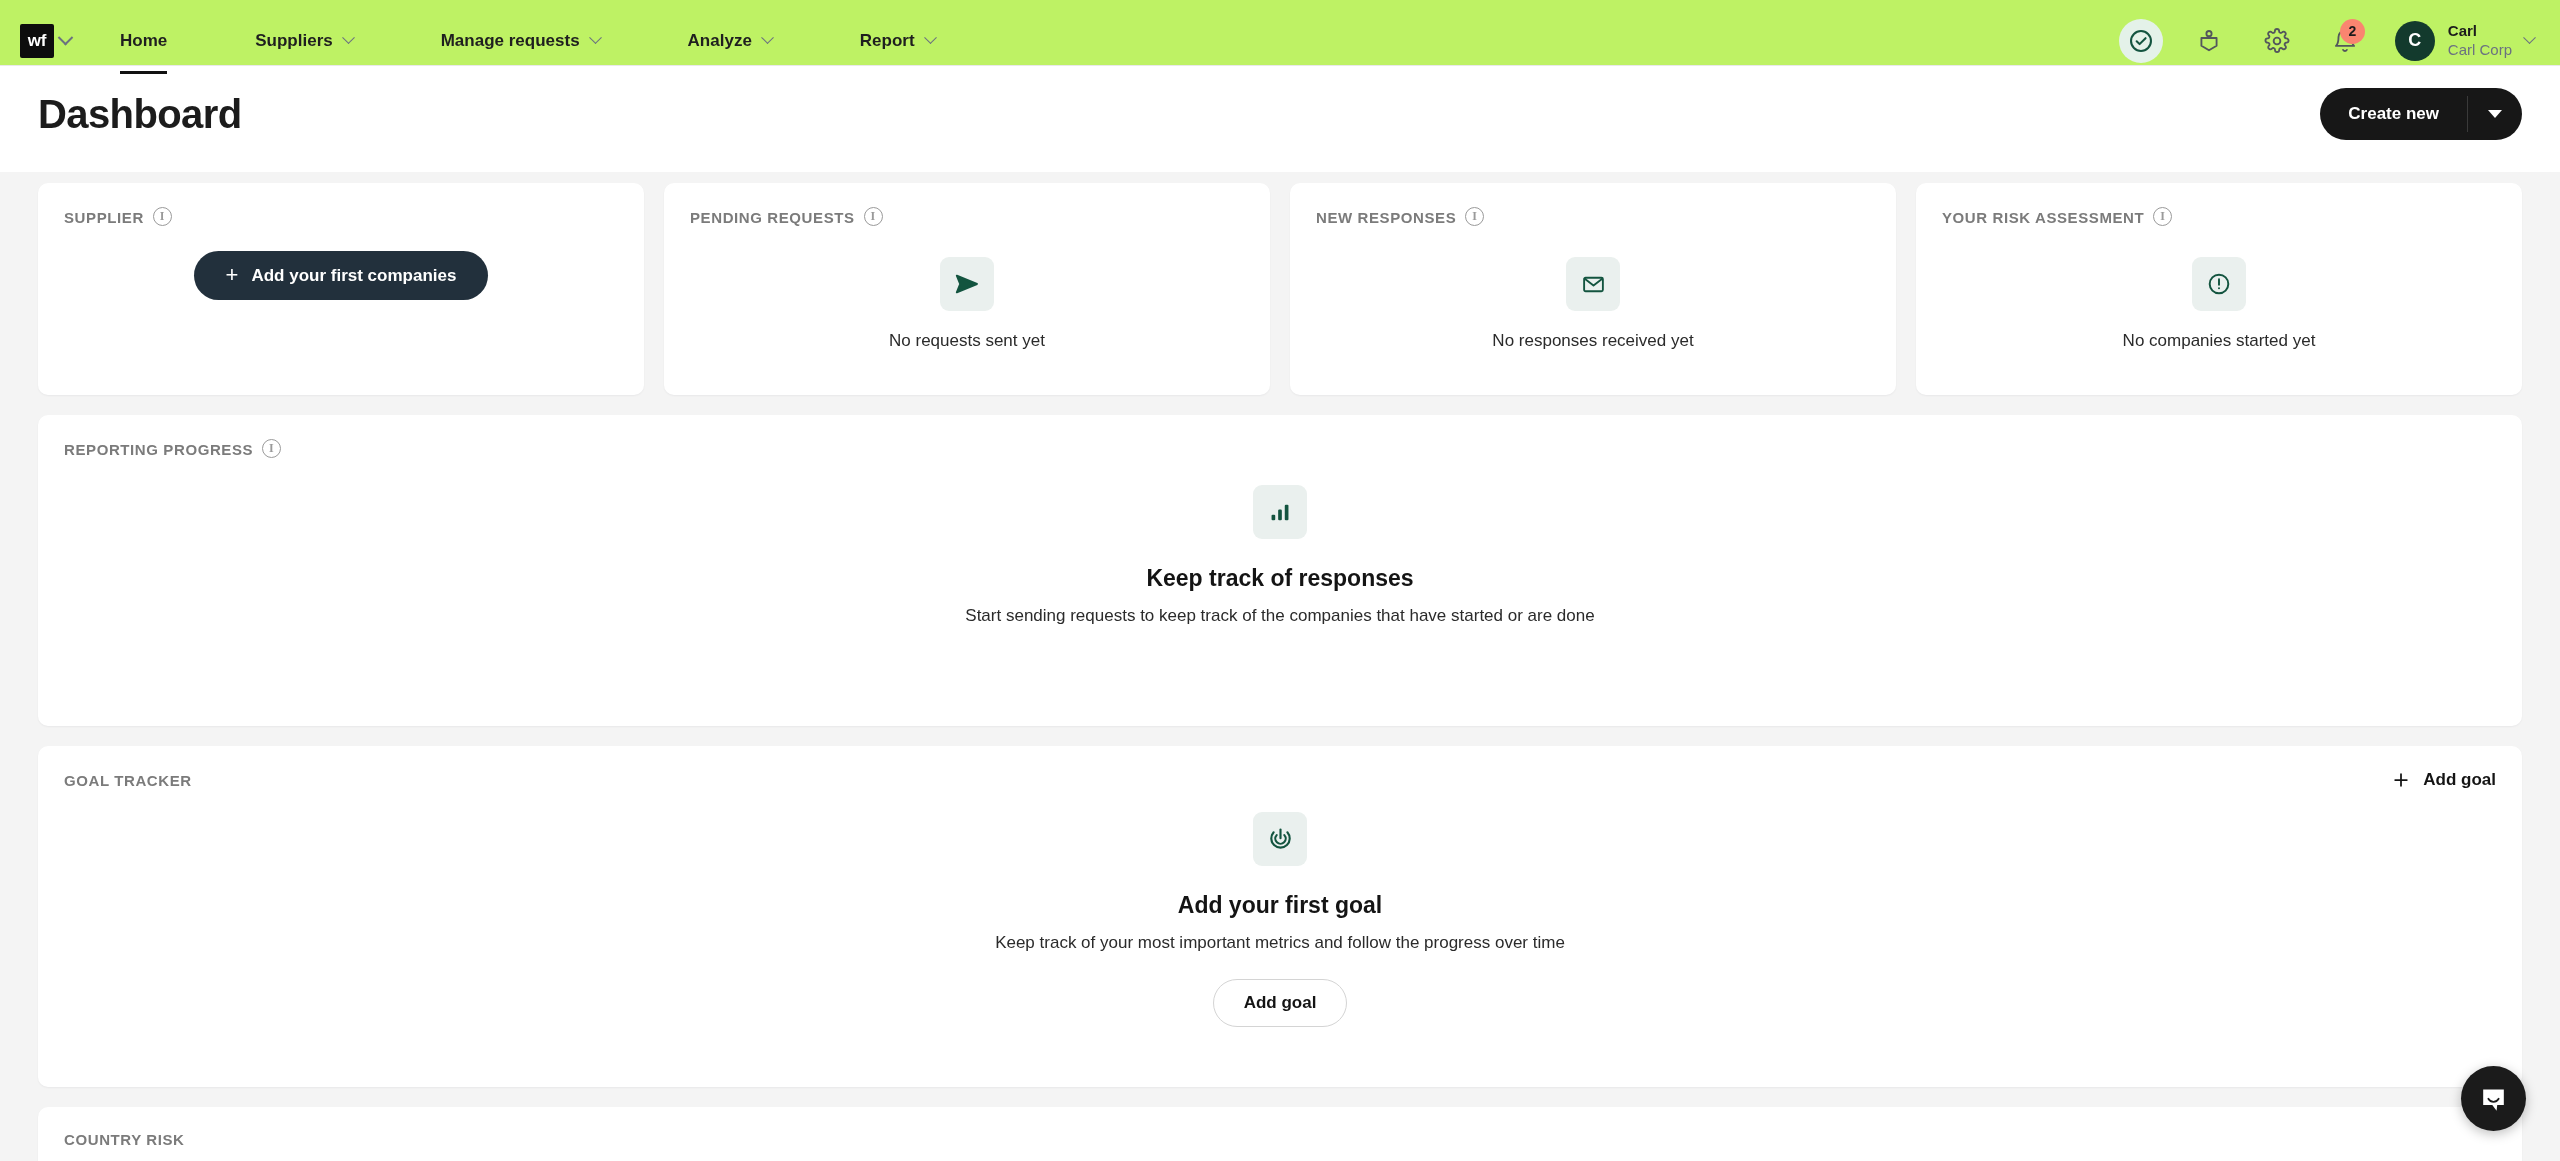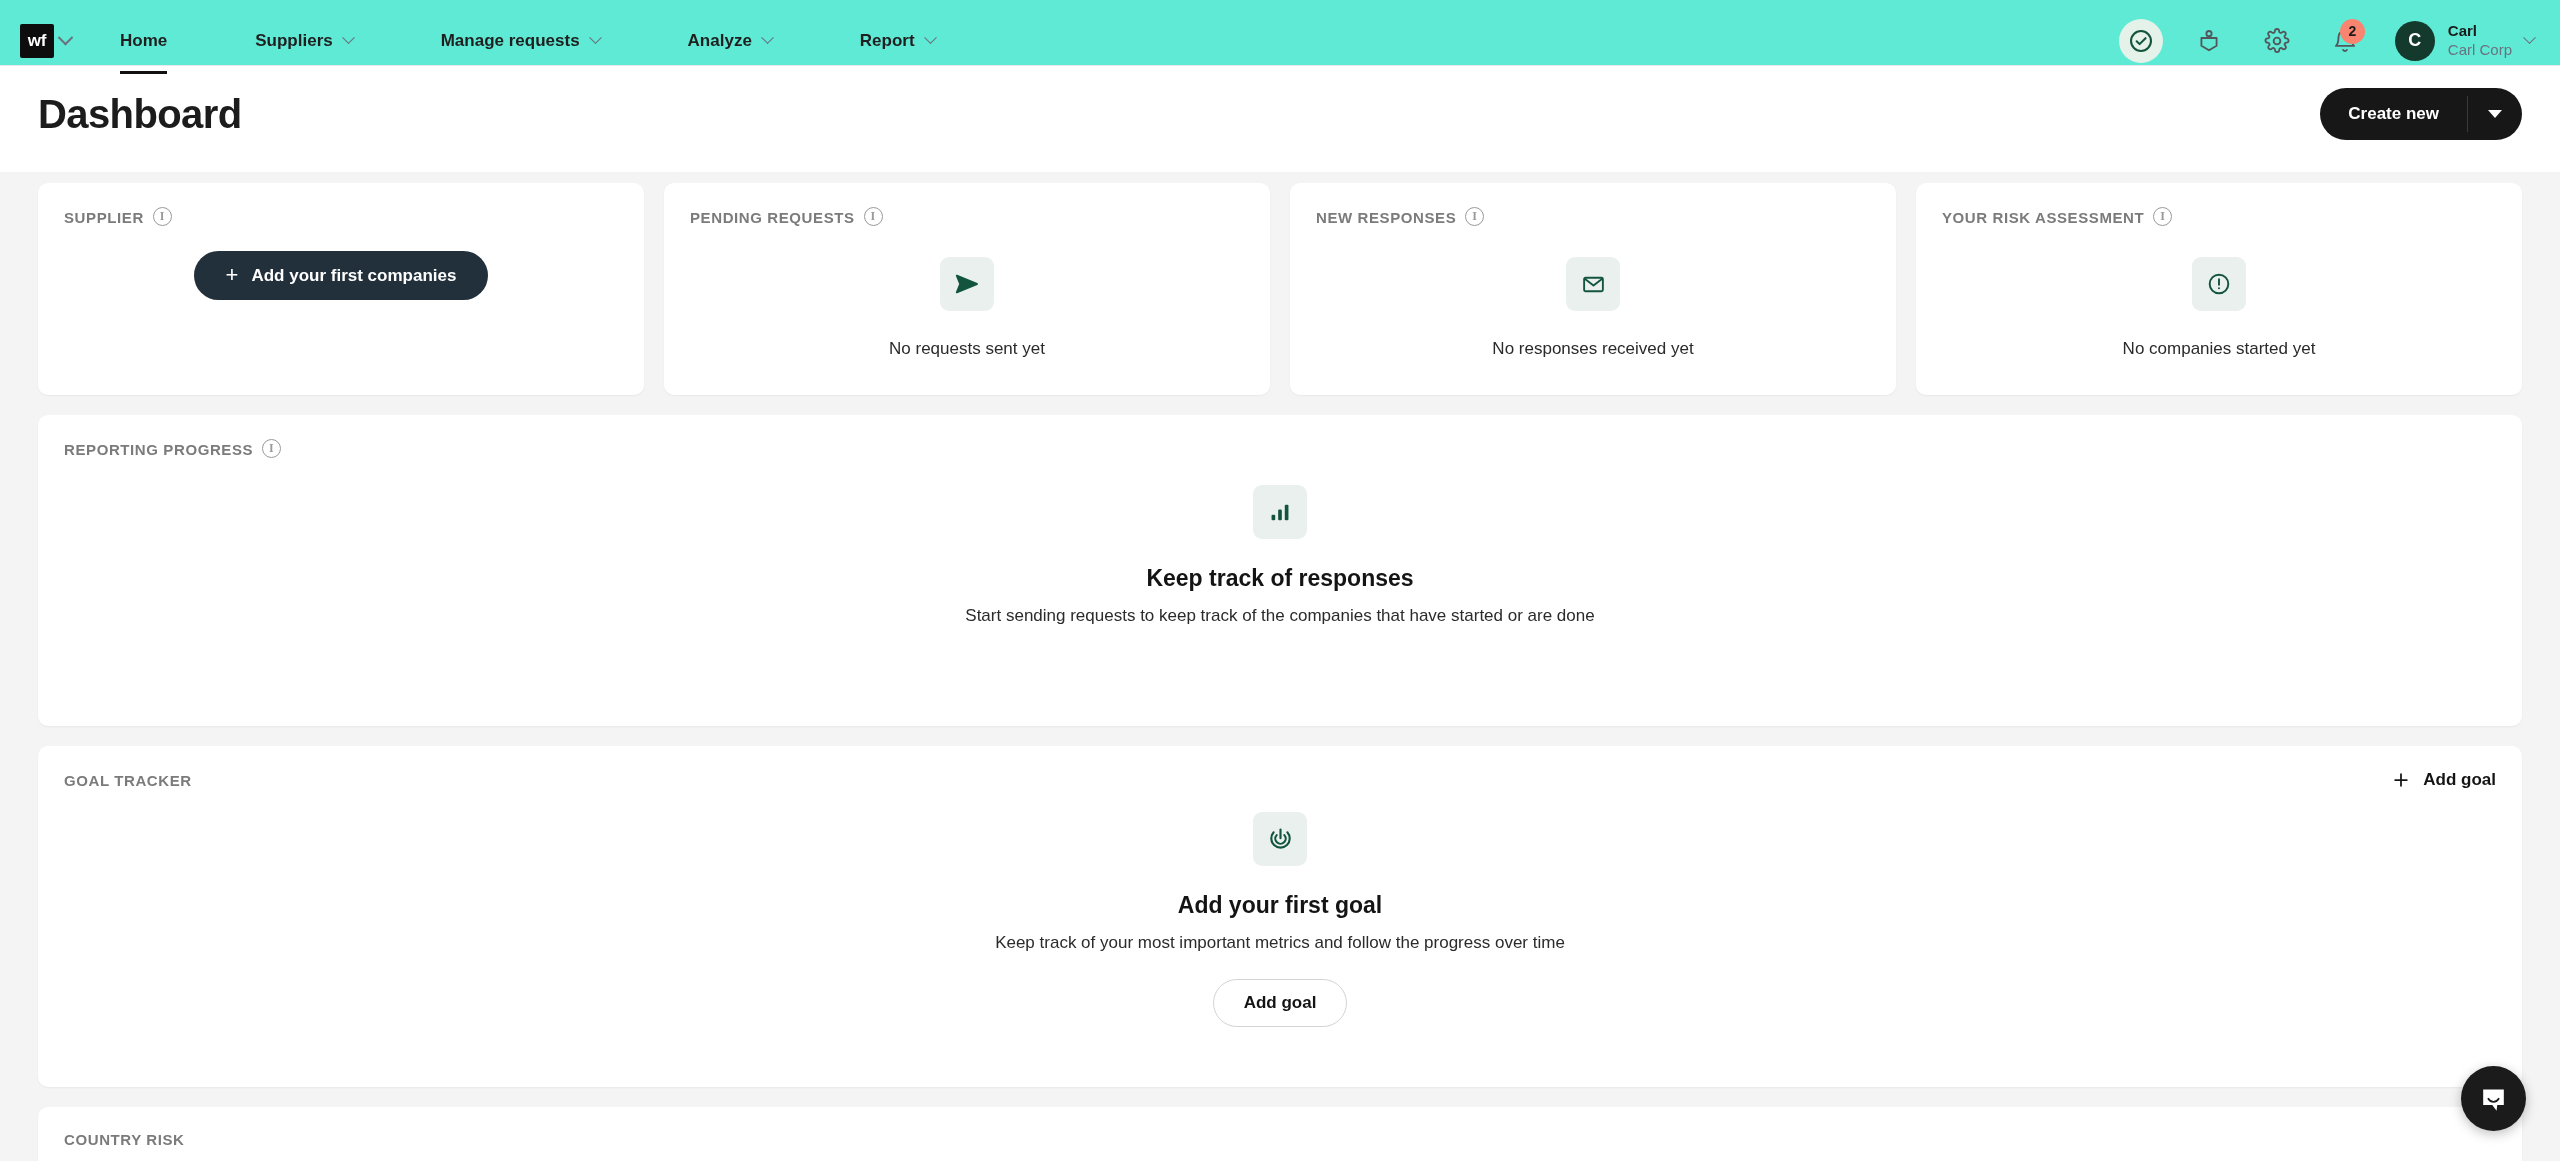--- a/index.html
+++ b/index.html
@@ -8,21 +8,21 @@
     height: 1161px;
     overflow: hidden;
     background: #f4f4f4;
     font-family: "Liberation Sans", sans-serif;
     -webkit-font-smoothing: antialiased;
   }
 
   
   .topnav {
     height: 66px;
-    background: #5eead4;
+    background: #bef264;
     border-bottom: 1px solid #e9e9e9;
     display: flex;
     align-items: center;
     padding: 16px 26px 0 20px;
     position: relative;
   }
   .logo-block { display: flex; align-items: center; gap: 6px; margin-right: 28px; }
   .logo-mark {
     width: 34px; height: 34px;
     background: #0d0d0d;
@@ -149,21 +149,21 @@
     left: 0; right: 0; top: 74px;
     display: flex; flex-direction: column; align-items: center;
   }
   .icon-tile {
     width: 54px; height: 54px;
     border-radius: 9px;
     background: #eaf0ee;
     display: flex; align-items: center; justify-content: center;
   }
   .kpi-empty-text {
-    margin-top: 28px;
+    margin-top: 20px;
     font-size: 17px; color: #2b2b2b;
   }
   .dark-pill {
     background: #22303c;
     color: #ffffff;
     border-radius: 28px;
     height: 49px;
     display: inline-flex; align-items: center; gap: 13px;
     padding: 0 32px;
     font-size: 17px; font-weight: 700;

